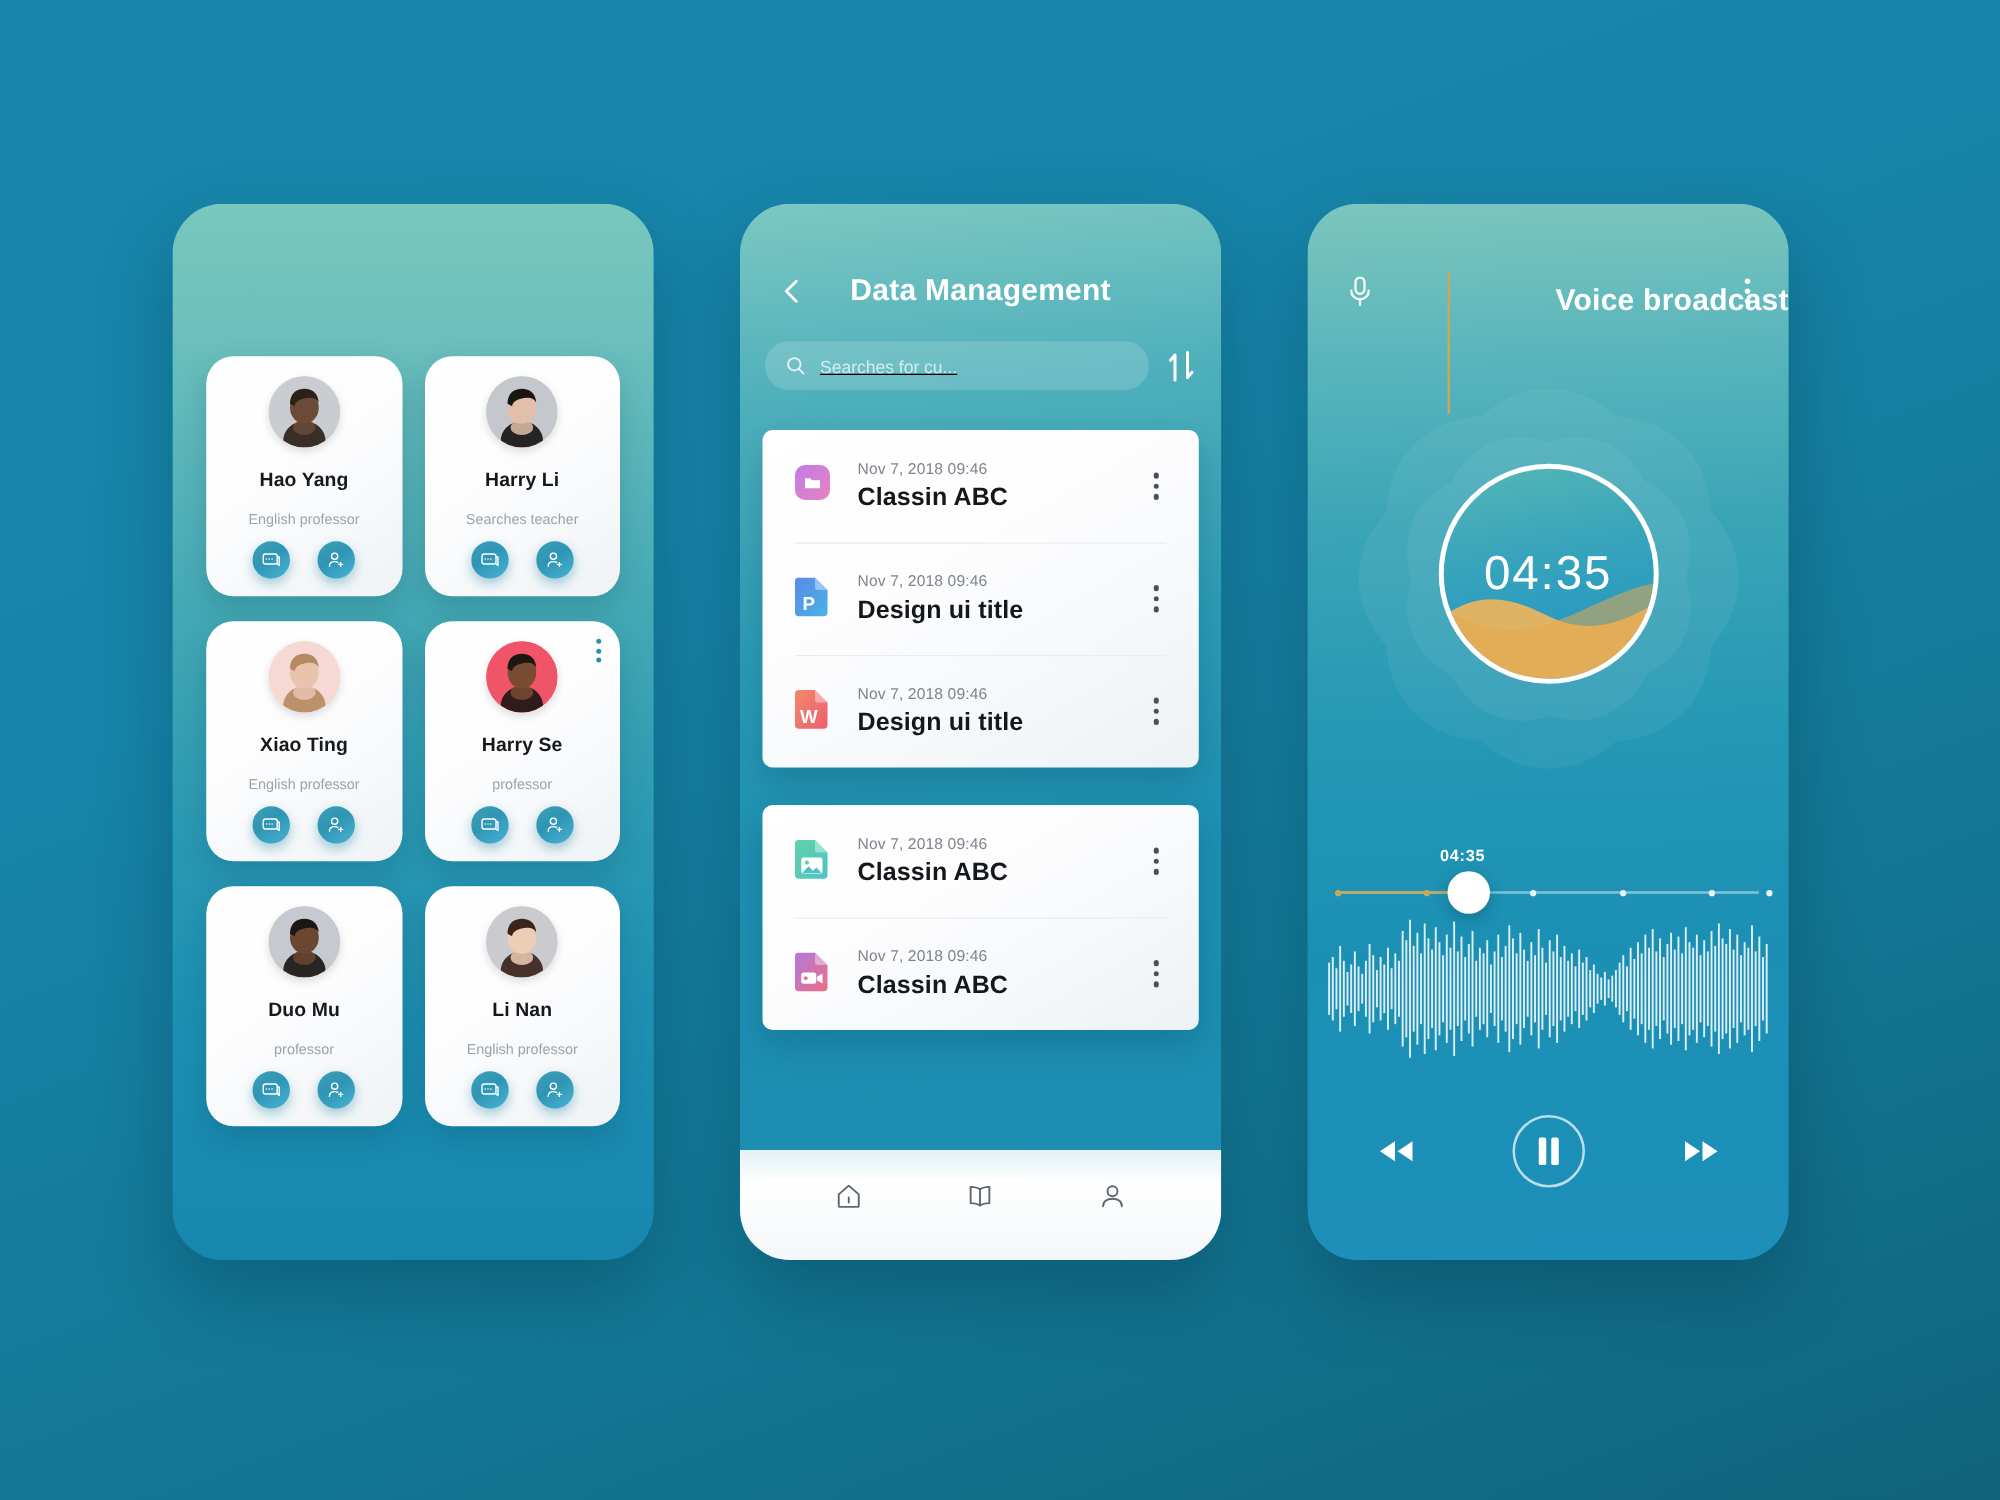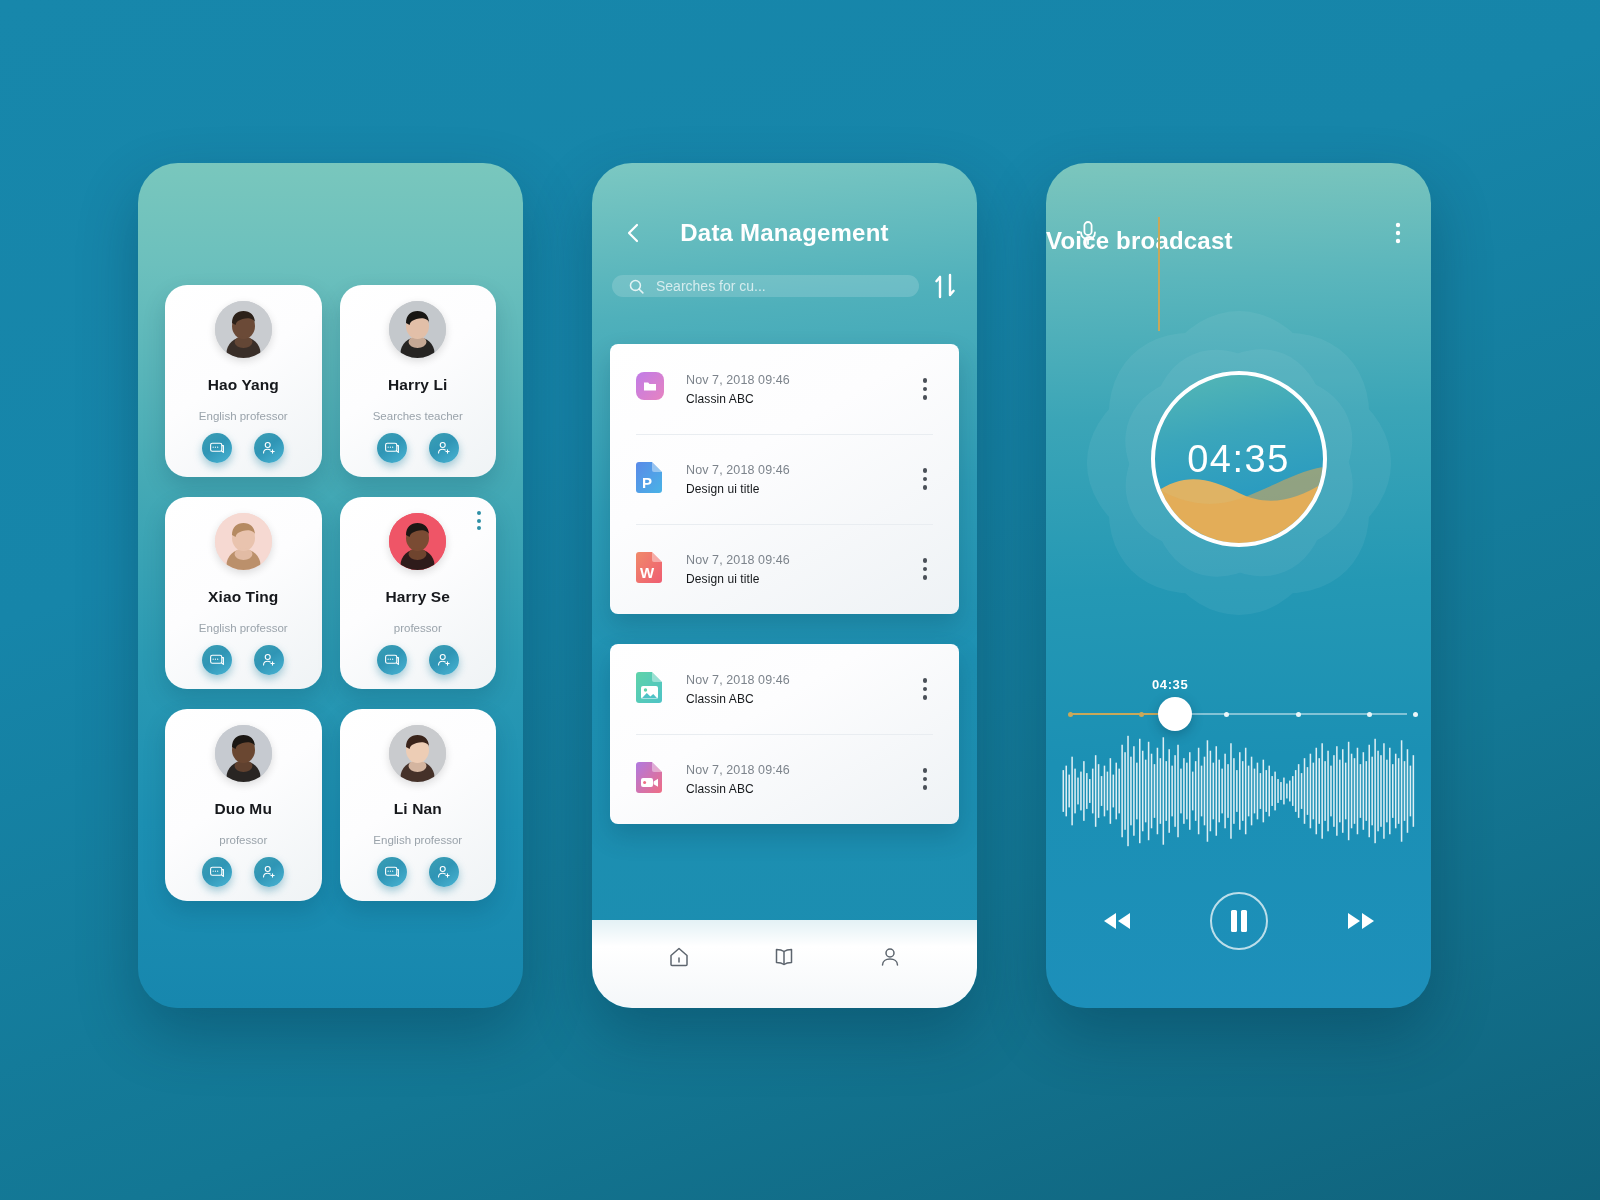--- a/index.html
+++ b/index.html
@@ -68,53 +68,53 @@
     box-shadow:0 4px 9px rgba(30,130,160,.40);
   }
   .dots3 { position:absolute; top:14px; right:15px; display:flex; flex-direction:column; gap:3.5px; }
   .dots3 i { width:4px; height:4px; border-radius:50%; background:#2e8fa6; display:block; }
 
   
   #phone2 .hdr { padding:0 30px; }
   #phone2 .hdr-title { position:absolute; left:0; right:0; text-align:center; font-size:24px; }
   .searchrow { position:absolute; left:20px; right:20px; top:110px; display:flex; align-items:center; gap:14px; }
   .searchbox {
-    flex:1; height:22px; border-radius:19px; background:rgba(255,255,255,.16);
-    display:flex; align-items:center; padding:0 16px; gap:11px;
+    flex:1; height:39px; border-radius:19px; background:rgba(255,255,255,.16);
+    display:flex; align-items:center; padding:0 16px; gap:11px;text-decoration:underline;
   }
   .searchbox .ph-txt { color:rgba(255,255,255,.70); font-size:14px; }
 
   .sheet {
     position:absolute; left:18px; right:18px; border-radius:8px;
     background: linear-gradient(150deg,#ffffff 0%, #fdfdfe 40%, #eef2f5 100%);
     box-shadow:0 12px 26px rgba(6,45,66,.20);
     padding:0 4px;
   }
   #sheetA { top:181px; }
   #sheetB { top:481px; }
   .frow { height:90px; display:flex; align-items:center; padding:0 22px; position:relative; }
   .frow + .frow::before {
     content:""; position:absolute; left:22px; right:22px; top:0; height:1px; background:#e9edf1;
   }
   .fico { width:28px; height:34px; flex:0 0 28px; margin-right:22px; position:relative; }
   .fmeta { flex:1; }
   .fdate { font-size:12.5px; color:#7d848c; letter-spacing:.1px; }
-  .ftitle { margin-top:5px; font-size:12px; font-weight:normal; color:#15181b; letter-spacing:.1px; }
+  .ftitle { margin-top:5px; font-size:20px; font-weight:bold; color:#15181b; letter-spacing:.1px; }
   .vdots { display:flex; flex-direction:column; gap:4px; padding:6px; }
   .vdots i { width:4.5px; height:4.5px; border-radius:50%; background:#4a5058; display:block; }
 
   .botbar {
     position:absolute; left:0; right:0; bottom:0; height:88px;
     background:linear-gradient(180deg, rgba(255,255,255,.88) 0%, #ffffff 30%, #f4f7f9 100%);
     display:flex; align-items:center; justify-content:space-around; padding:0 34px 14px;
   }
 
   
   #phone3 .hdr { padding:0 30px; justify-content:space-between; }
-  #phone3 .hdr-title { position:absolute; left:0; right:0; text-align:left; font-size:24px;margin-top:16px; }
+  #phone3 .hdr-title { position:absolute; left:0; right:0; text-align:right; font-size:24px;margin-top:16px; }
 
   .petals { position:absolute; left:50%; top:300px; transform:translate(-50%,-50%); }
   .timer-wrap { position:absolute; left:50%; top:296px; transform:translate(-50%,-50%); width:176px; height:176px; }
   .timer-ring {
     position:absolute; inset:0; border-radius:50%; border:4px solid #ffffff;
   }
   .timer-fill {
     position:absolute; inset:4px; border-radius:50%; overflow:hidden;
     background:linear-gradient(170deg,#55b7b5 0%, #3ba6bb 35%, #2a9bc0 70%, #2596c2 100%);
   }

